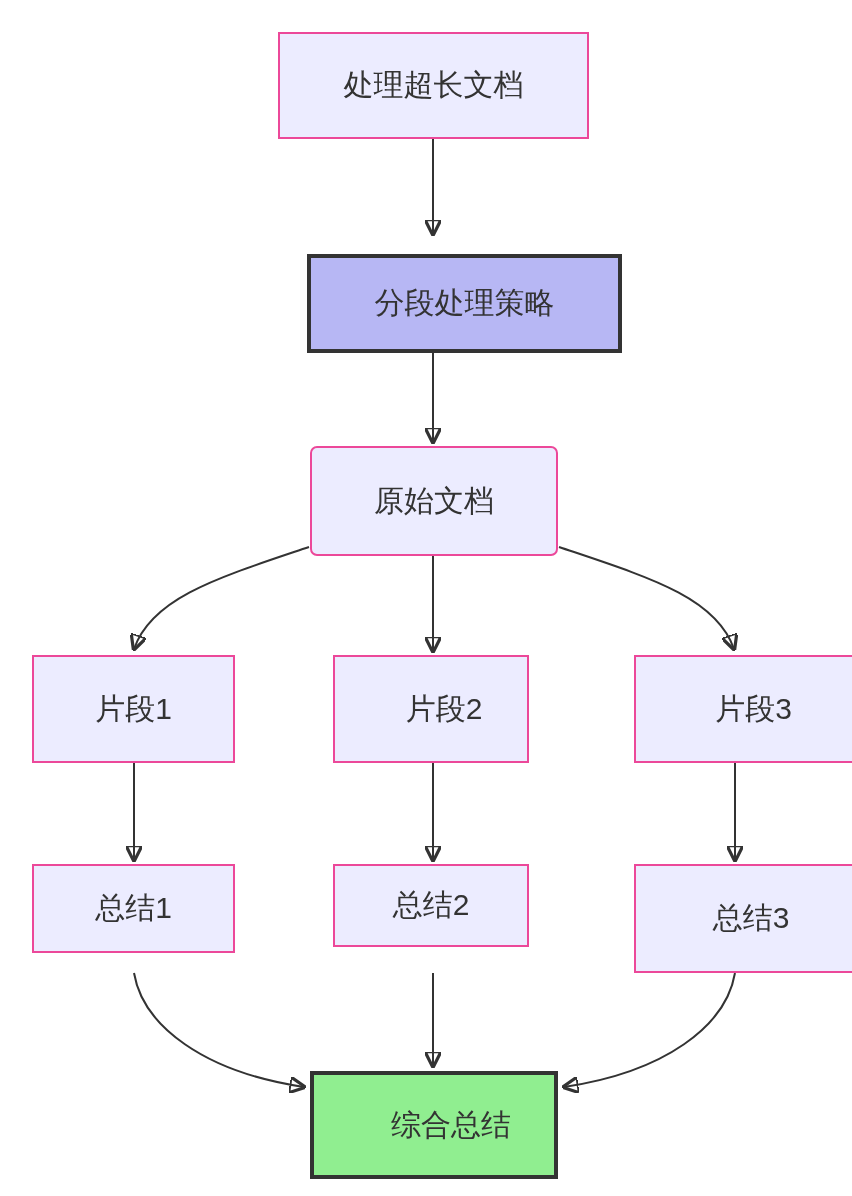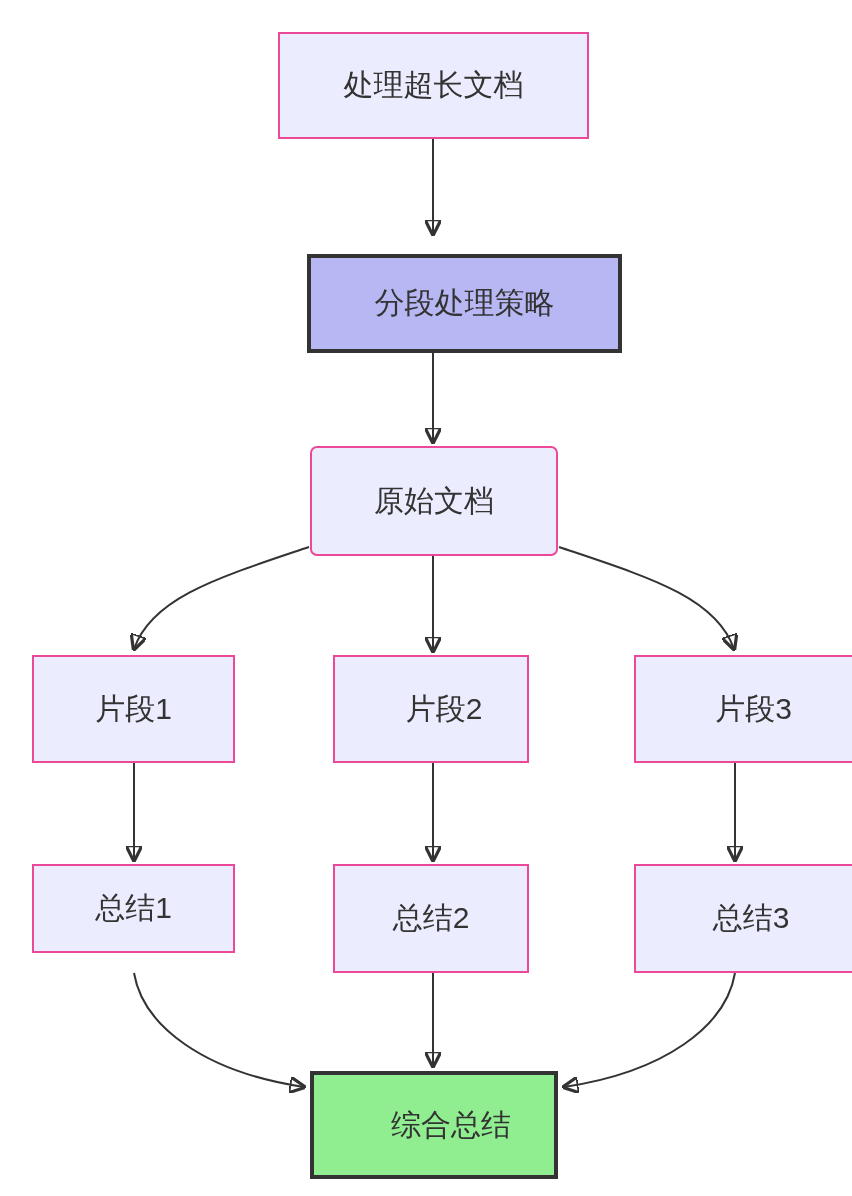--- a/index.html
+++ b/index.html
@@ -44,21 +44,21 @@
     padding-left: 34px;
   }
   
   .n-a  { left: 278px; top: 32px;   width: 311px; height: 107px; }
   .n-b  { left: 275px; top: 254px;  width: 315px; height: 99px; margin-left: 32px; }
   .n-c  { left: 310px; top: 446px;  width: 248px; height: 110px; border-radius: 7px; }
   .n-d1 { left: 32px;  top: 655px;  width: 203px; height: 108px; }
   .n-d2 { left: 333px; top: 655px;  width: 196px; height: 108px; padding-left: 26px; }
   .n-d3 { left: 634px; top: 655px;  width: 239px; height: 108px; }
   .n-e1 { left: 32px;  top: 864px;  width: 203px; height: 89px; }
-  .n-e2 { left: 333px; top: 864px;  width: 196px; height: 109px; }
+  .n-e2 { left: 333px; top: 864px;  width: 196px; height: 83px; }
   .n-e3 { left: 634px; top: 864px;  width: 234px; height: 109px; }
   .n-f  { left: 310px; top: 1071px; width: 248px; height: 108px; }
 </style>
 </head>
 <body>
 
 <div class="stage">
 
   <svg class="edges" viewBox="0 0 852 1196" xmlns="http://www.w3.org/2000/svg">
     <defs>

